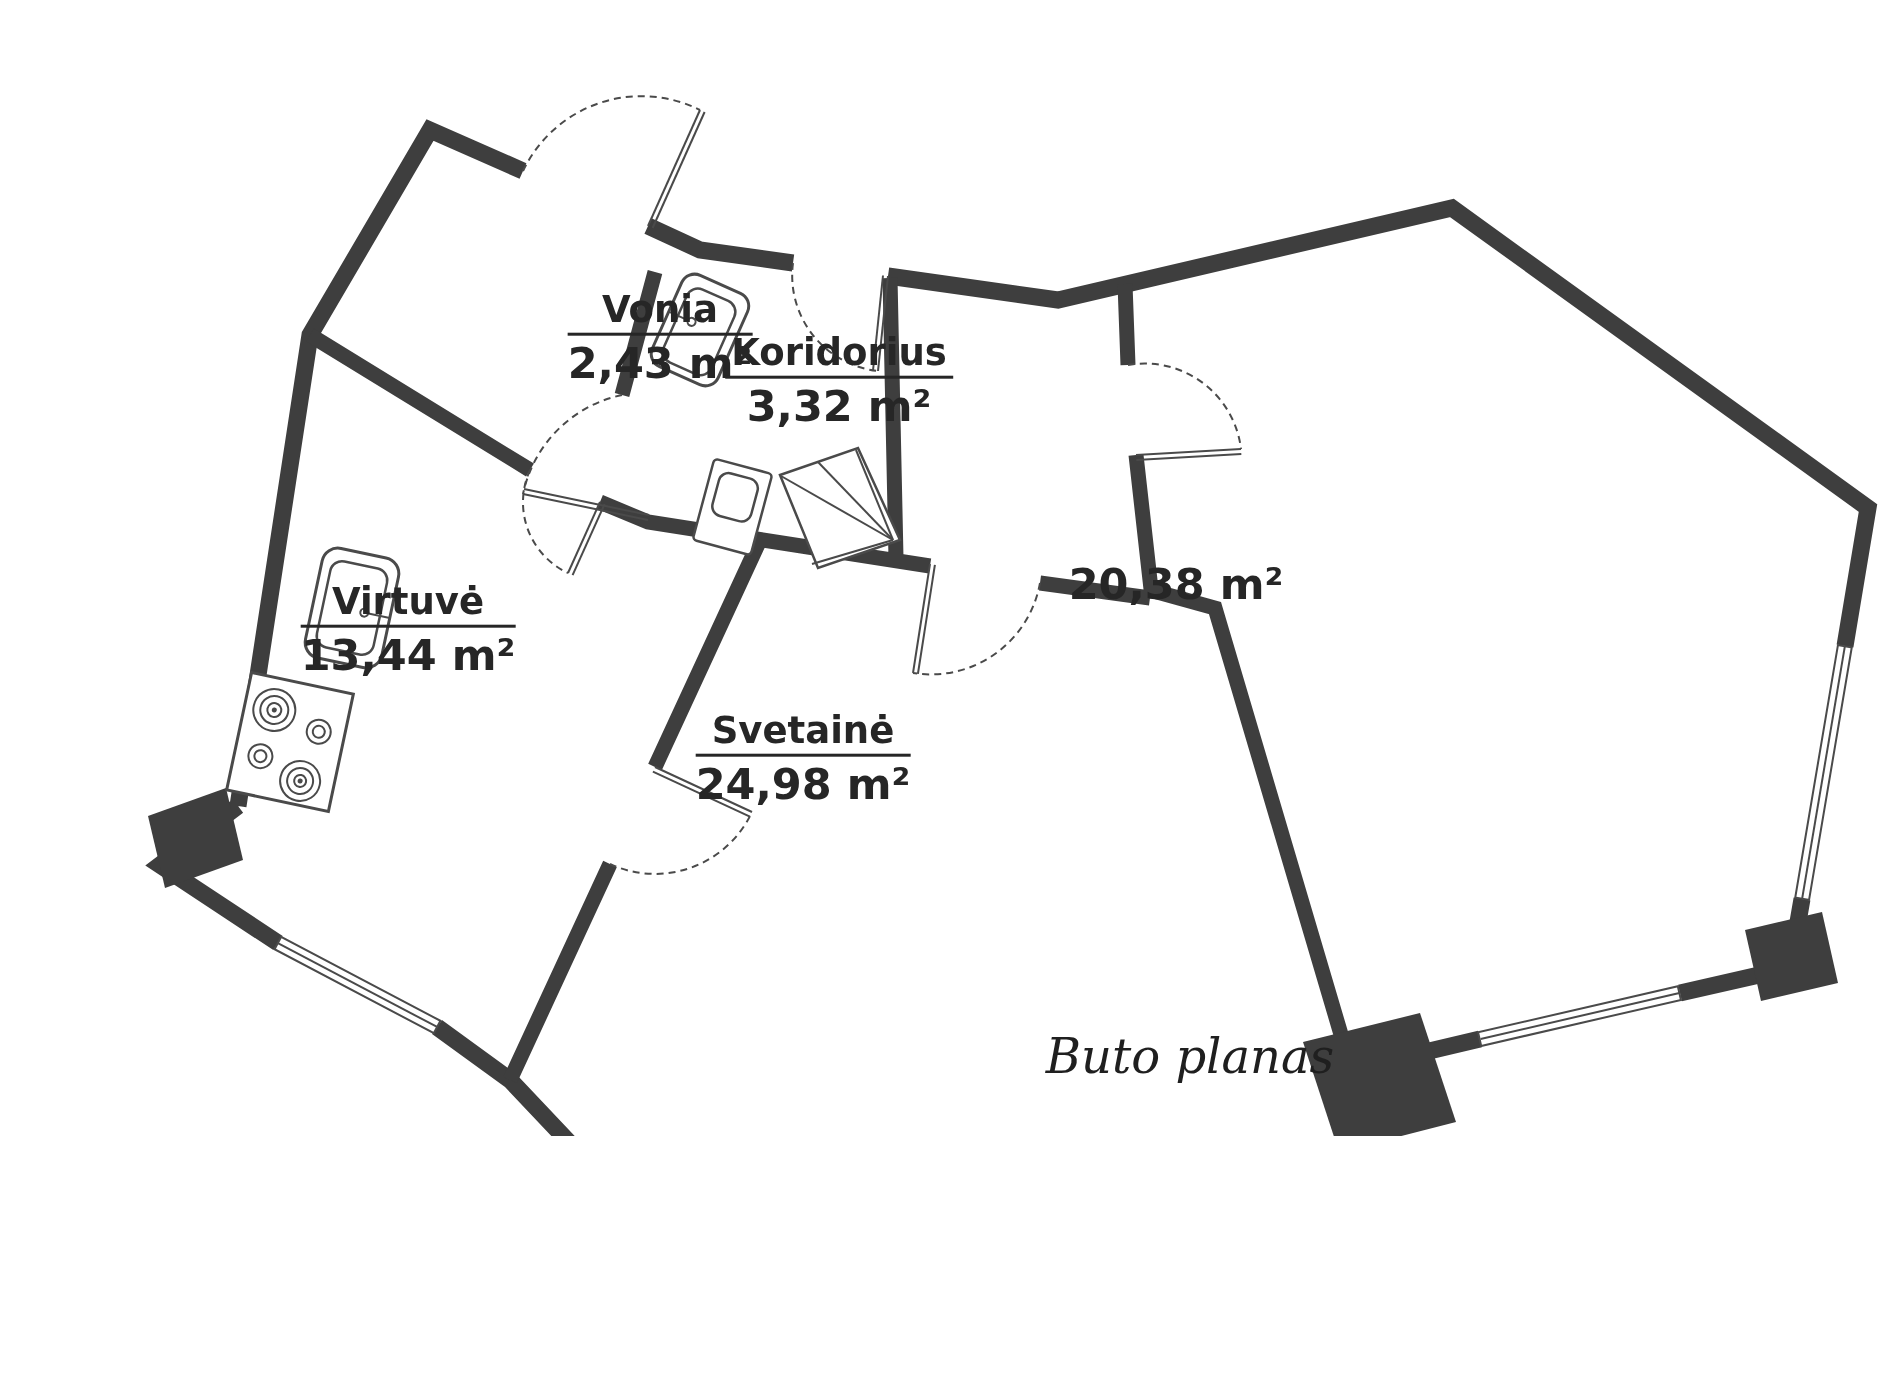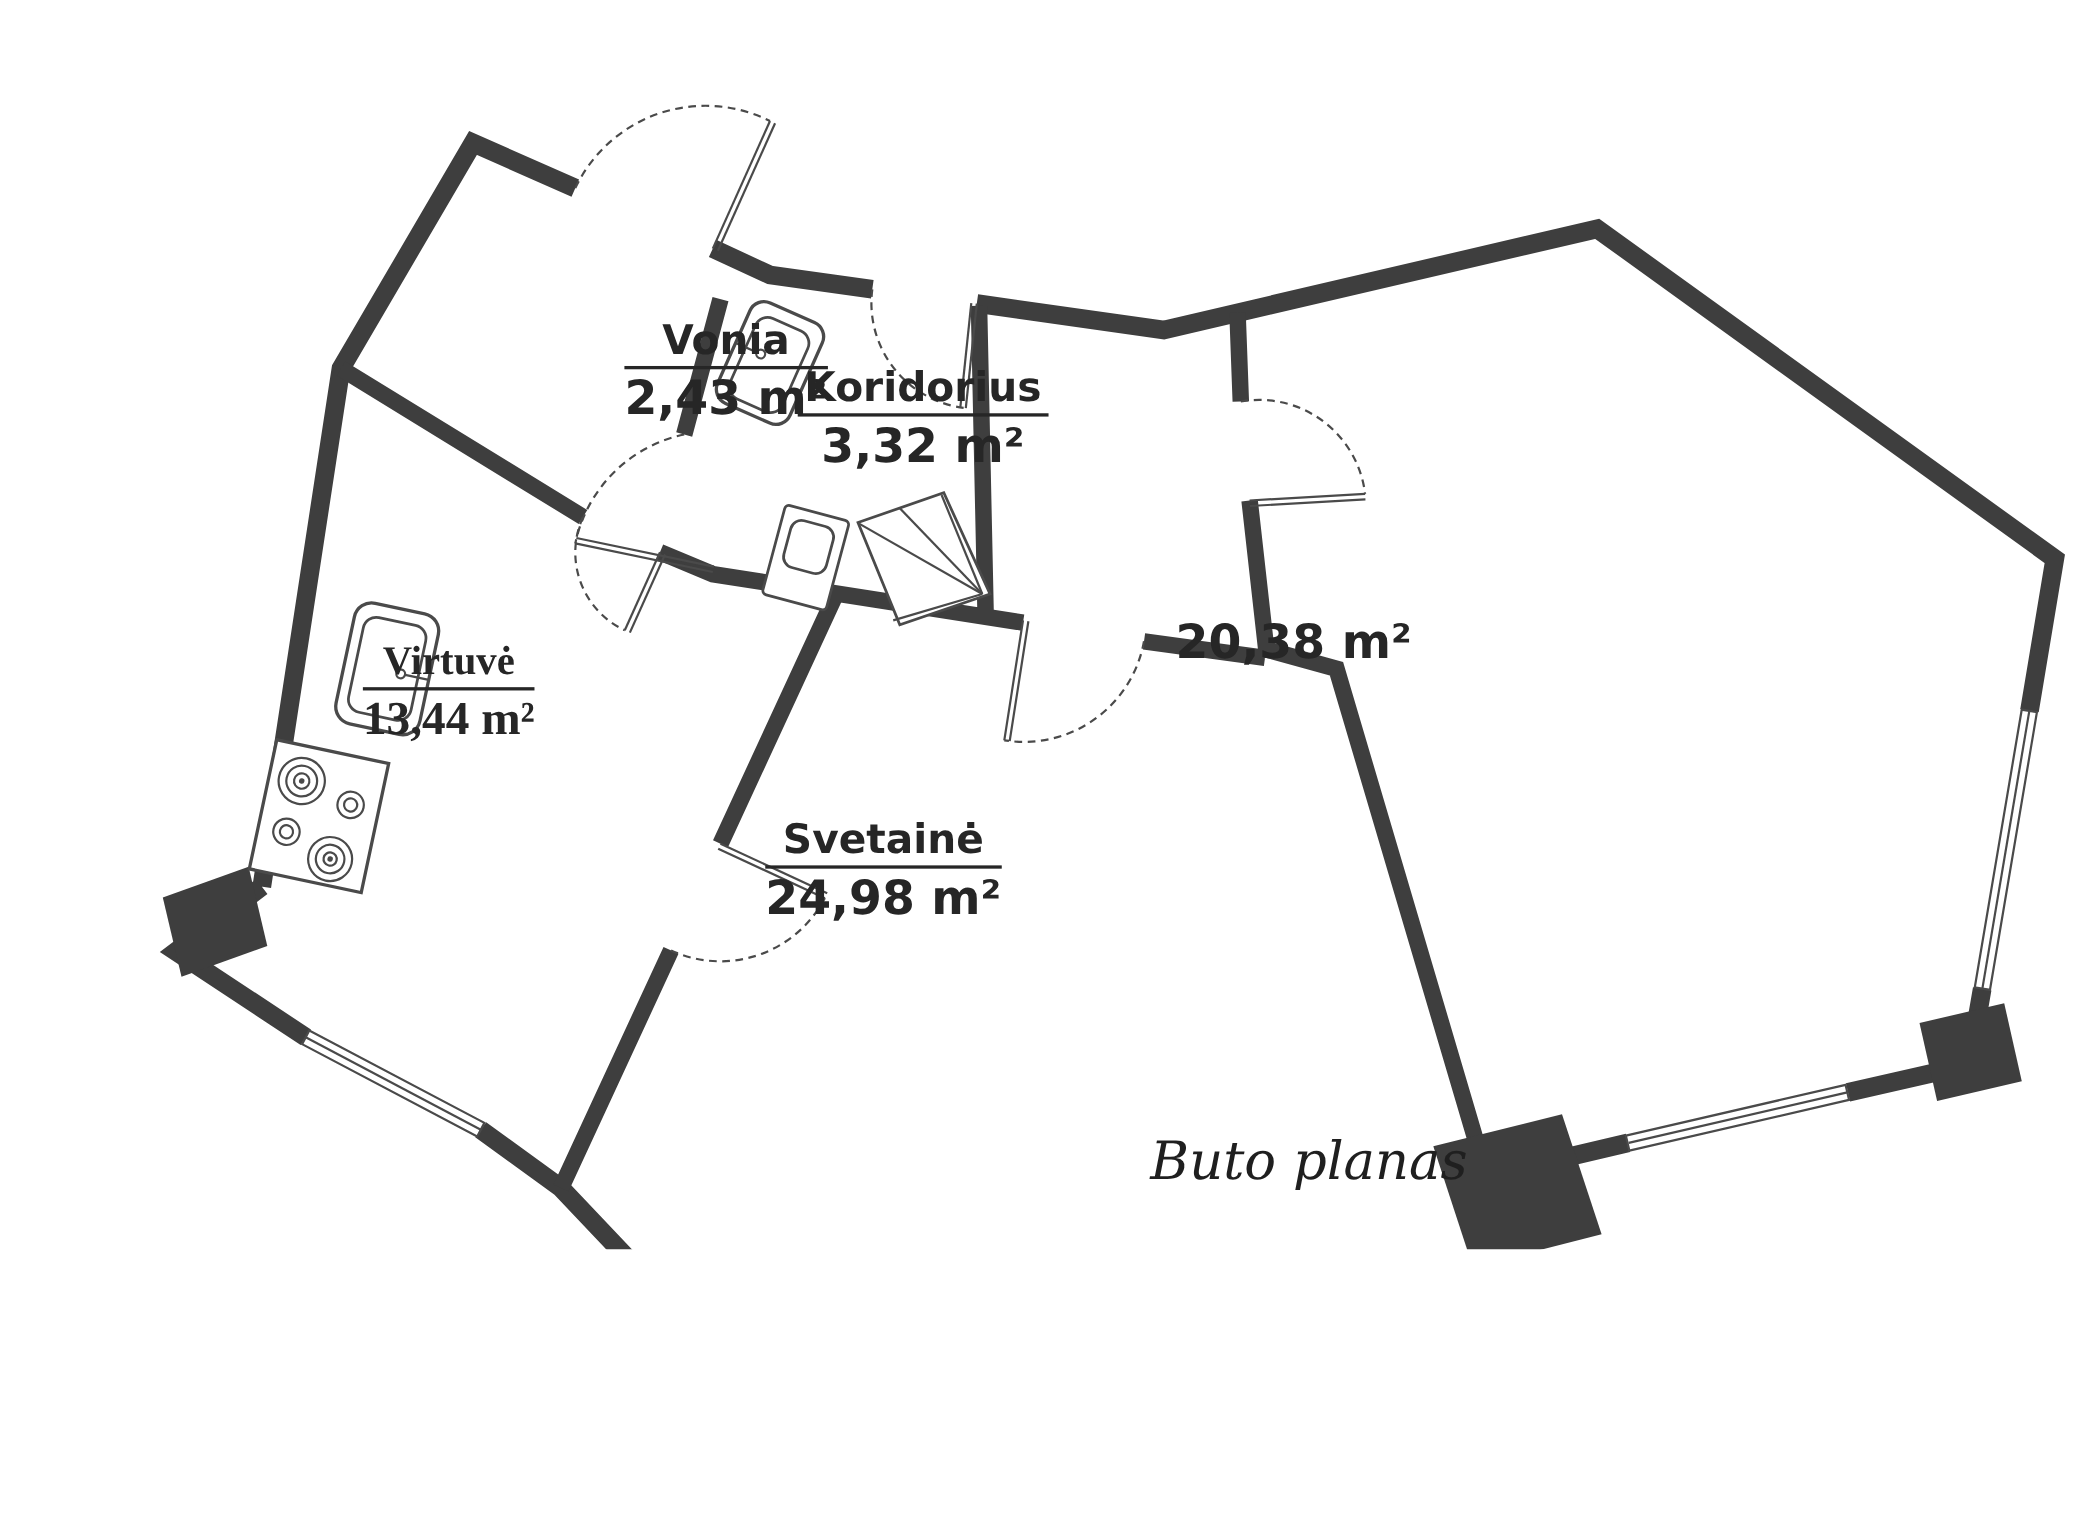--- a/index.html
+++ b/index.html
@@ -181,26 +181,26 @@
   <div class="room-label" style="left:660px;top:338px;">
     <span class="name">Vonia</span>
     <span class="area">2,43 m²</span>
   </div>
 
   <div class="room-label" style="left:839px;top:381px;">
     <span class="name">Koridorius</span>
     <span class="area">3,32 m²</span>
   </div>
 
-  <div class="room-label" style="left:408px;top:630px;font-family:Liberation Serif, serif;">
+  <div class="room-label" style="left:408px;top:630px;">
     <span class="name">Virtuvė</span>
     <span class="area">13,44 m²</span>
   </div>
 
-  <div class="room-label" style="left:803px;top:792px;">
+  <div class="room-label" style="left:803px;top:759px;">
     <span class="name">Svetainė</span>
     <span class="area">24,98 m²</span>
   </div>
 
   <div class="room-label" style="left:1176px;top:583px;">
     <span class="area">20,38 m²</span>
   </div>
 
   <div class="plan-title" style="left:1190px;top:1056px;">Buto planas</div>
 

